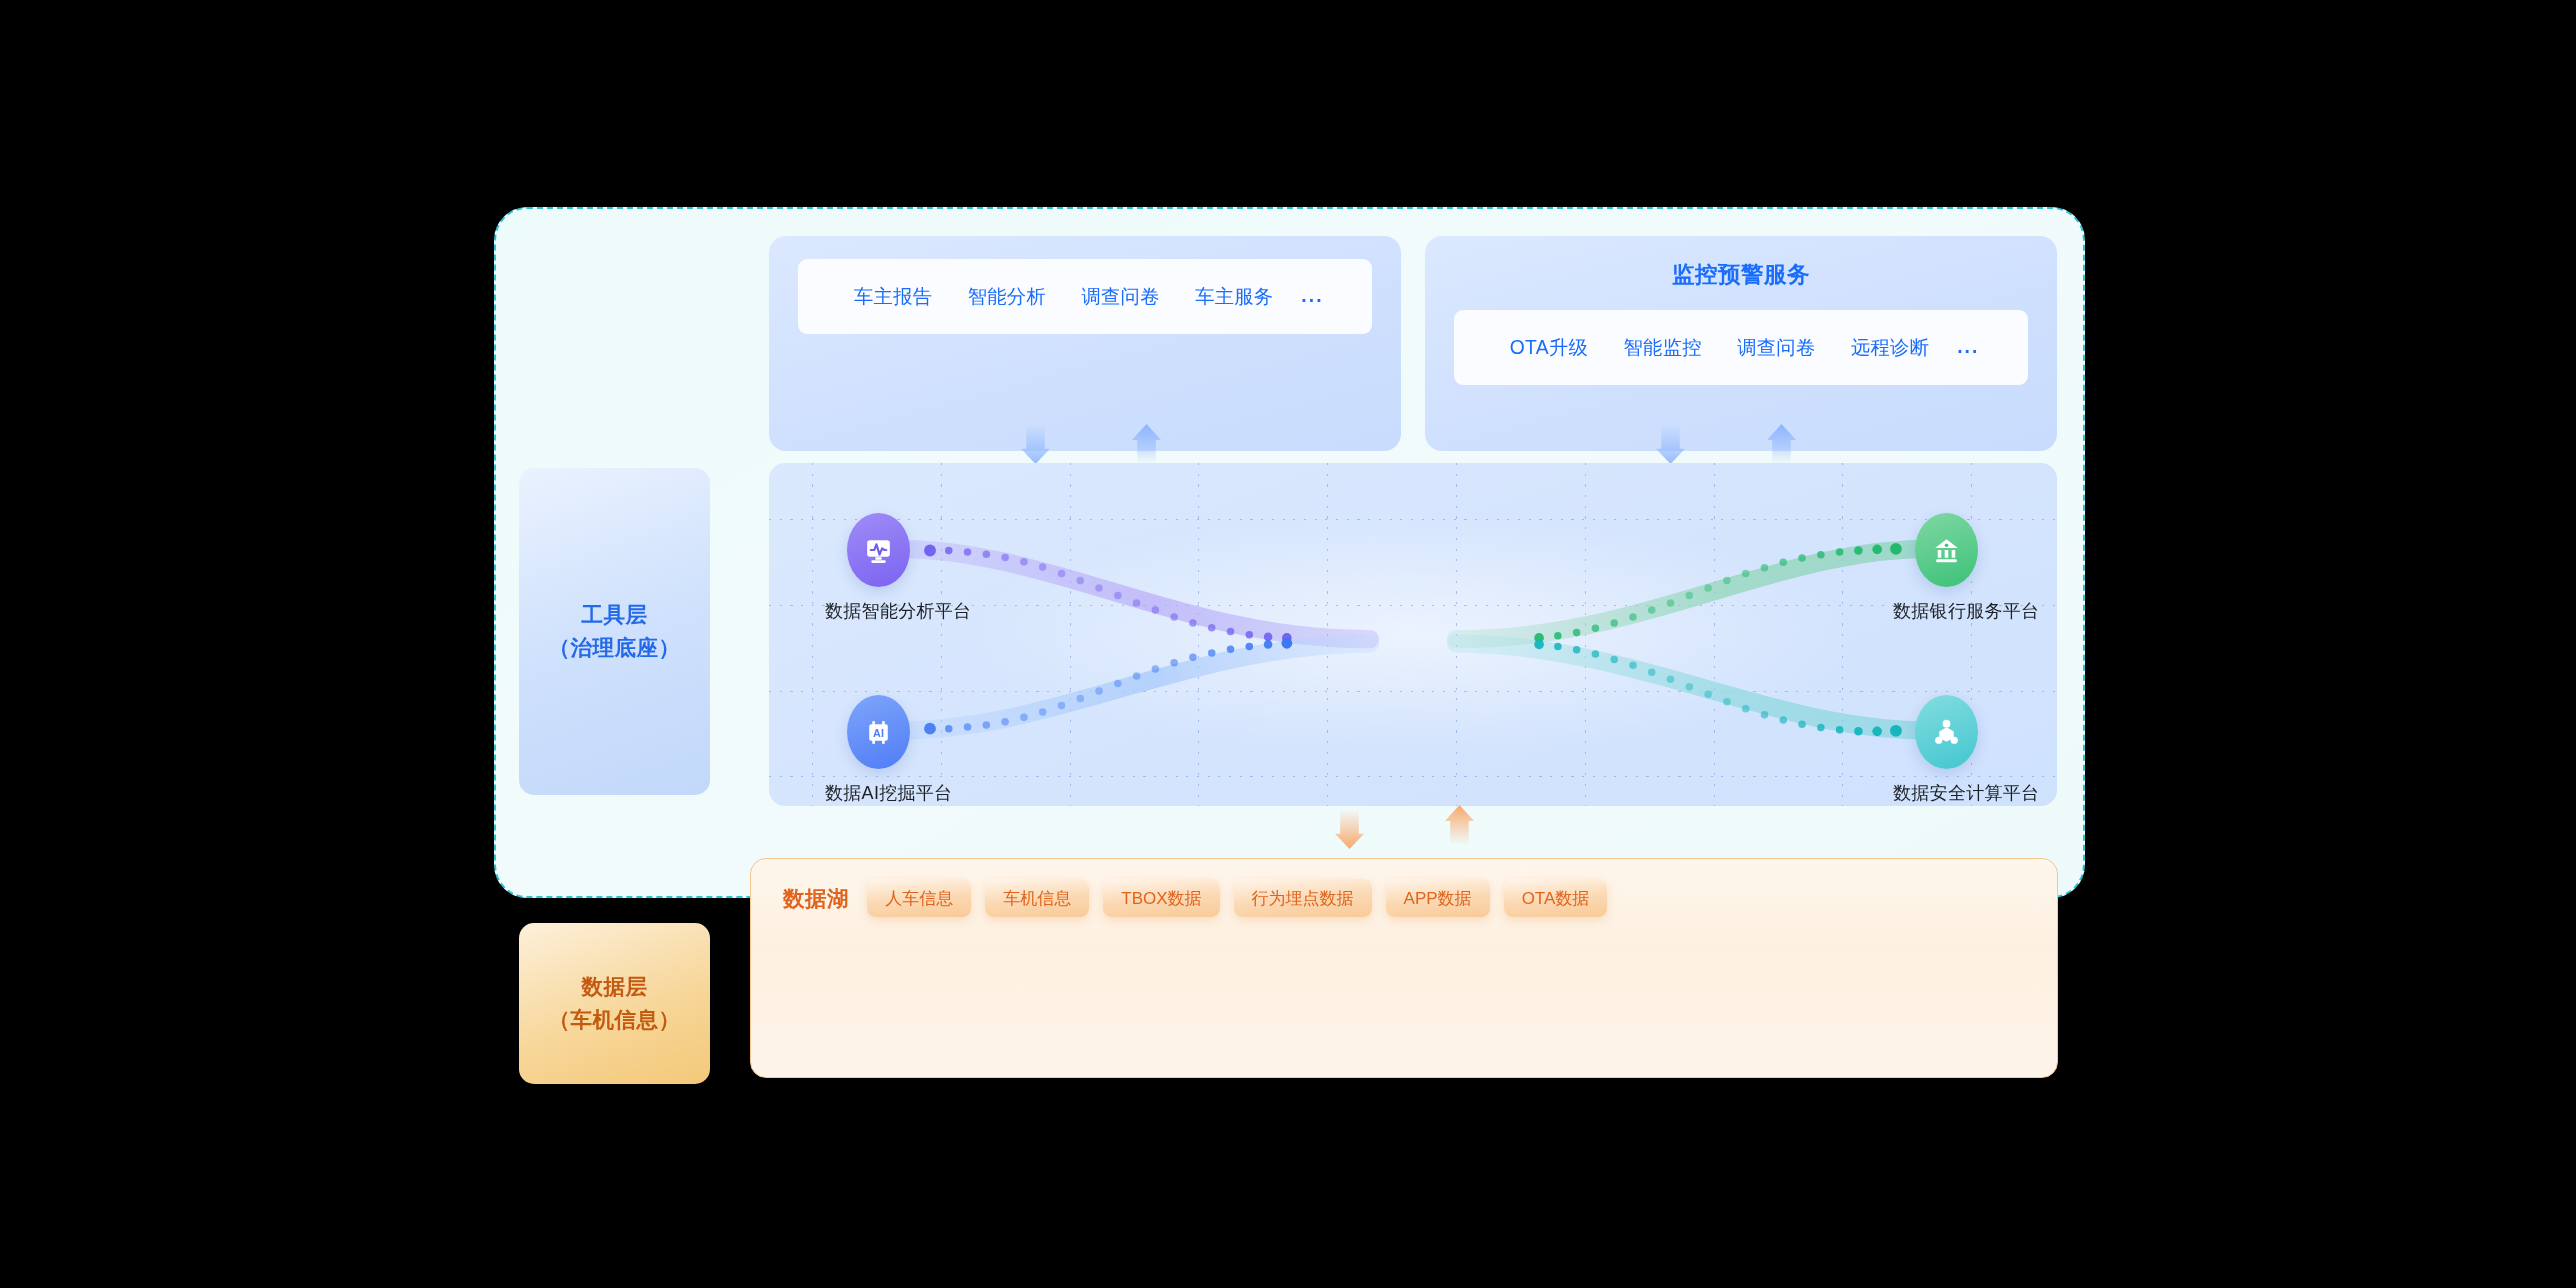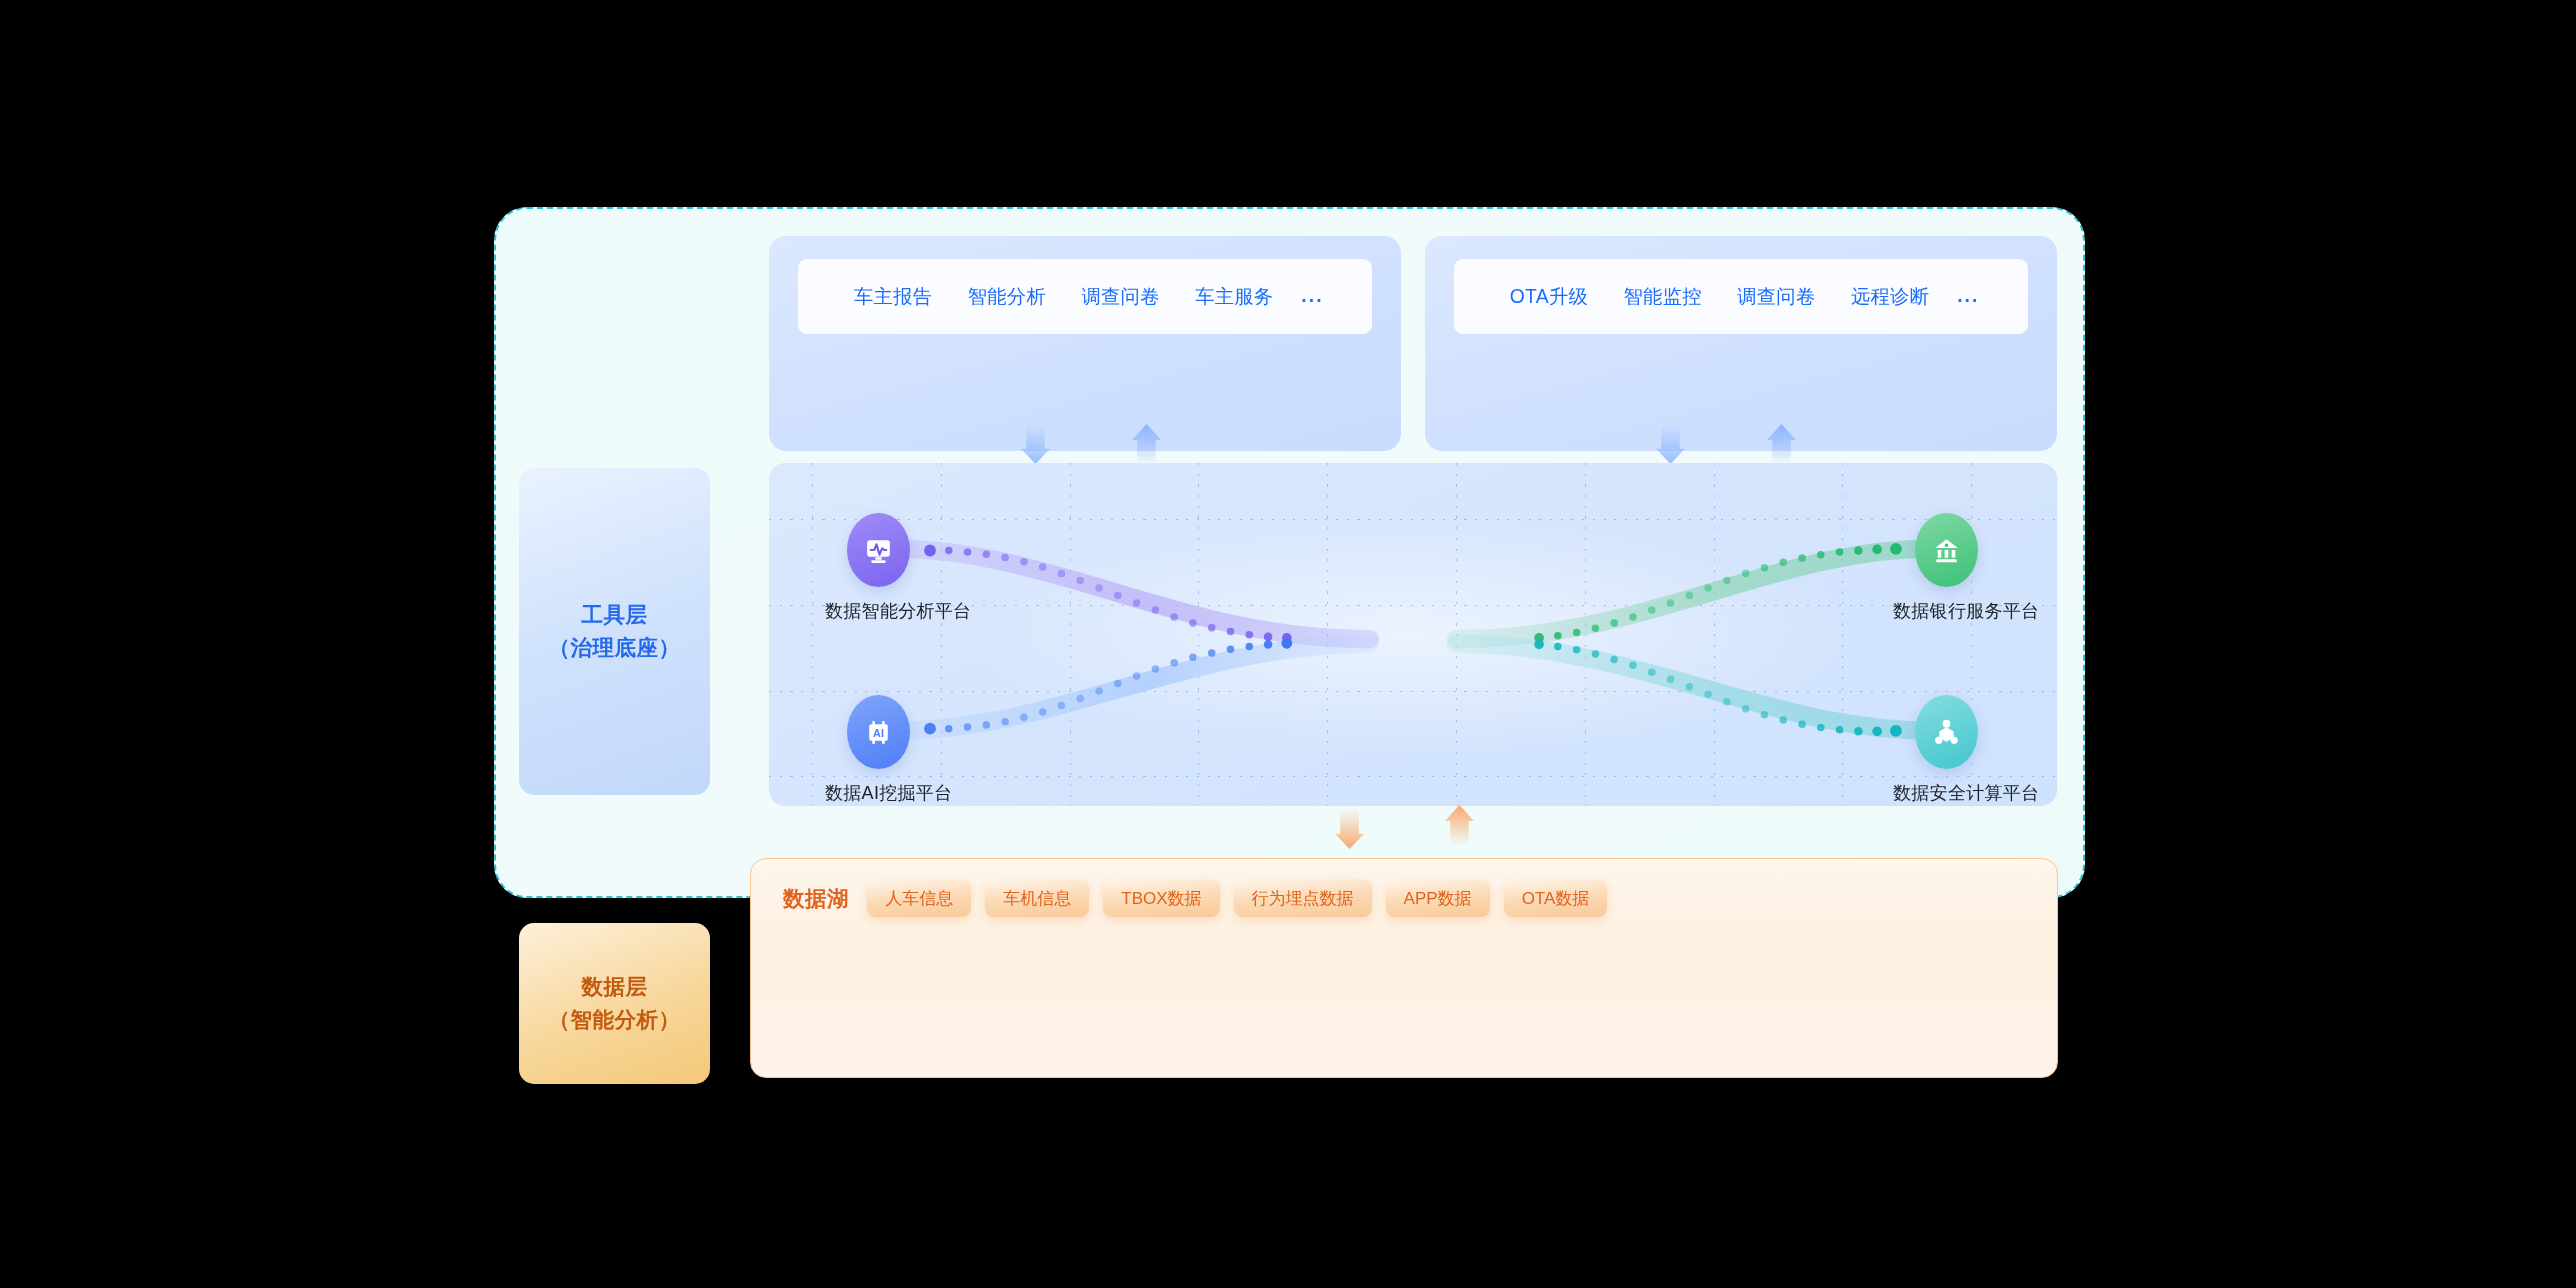--- a/index.html
+++ b/index.html
@@ -129,37 +129,38 @@
   <div class="rail tool">
     <div class="rail-label">
       <span>工具层</span><br>
       <span>（治理底座）</span>
     </div>
   </div>
 
   <div class="rail data">
     <div class="rail-label">
       <span>数据层</span><br>
-      <span>（智能分析）</span>
+      <span>（车机信息）</span>
     </div>
   </div>
 
   <div class="app-row">
 
     <div class="app-card">
       <div class="app-chip-bar">
         <span class="app-chip">车主报告</span>
         <span class="app-chip">智能分析</span>
         <span class="app-chip">调查问卷</span>
         <span class="app-chip">车主服务</span>
         <span class="app-chip ellipsis">...</span>
       </div>
     </div>
 
     <div class="app-card">
+      <div class="app-card-title">监控预警服务</div>
       <div class="app-chip-bar">
         <span class="app-chip">OTA升级</span>
         <span class="app-chip">智能监控</span>
         <span class="app-chip">调查问卷</span>
         <span class="app-chip">远程诊断</span>
         <span class="app-chip ellipsis">...</span>
       </div>
     </div>
   </div>
 

